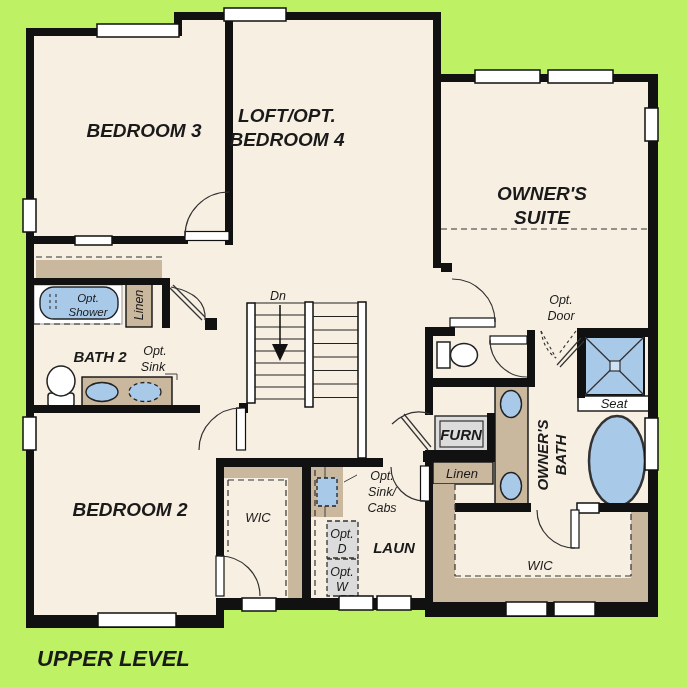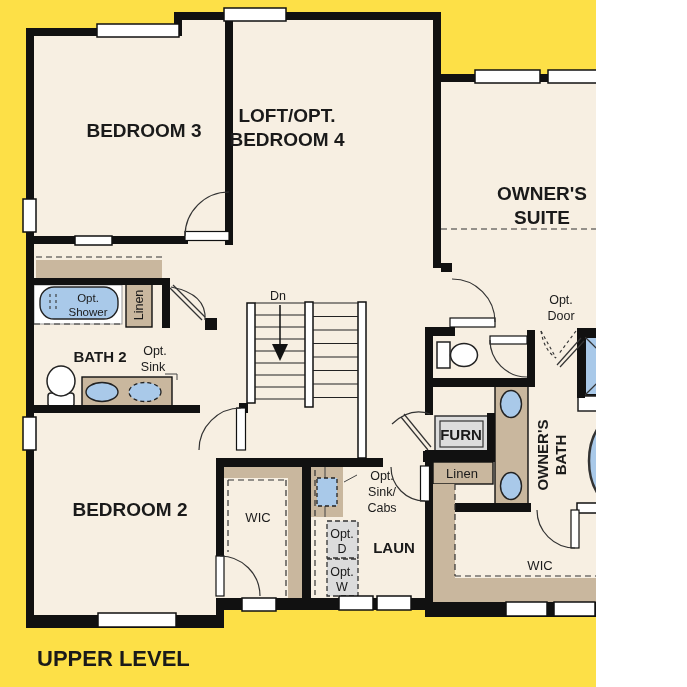--- a/index.html
+++ b/index.html
@@ -1,17 +1,17 @@
 <!DOCTYPE html>
 <html><head>
 <meta charset="utf-8">
 <style>
   html,body{margin:0;padding:0;background:#ffffff;}
-  .page{position:relative;width:596px;height:687px;background:#fde047;overflow:hidden;
-        font-family:"Liberation Sans", sans-serif;}
+  .page{position:relative;width:687px;height:687px;background:#bef264;overflow:hidden;
+        font-family:"Liberation Sans", sans-serif;font-style:italic;}
   svg text{font-family:"Liberation Sans", sans-serif;fill:#1a1a1a;}
   .room-label{font-weight:bold;font-size:19px;}
   .room-label-md{font-weight:bold;font-size:15px;}
   .sub-label{font-size:13px;}
   .ann{font-size:12.5px;}
   .ann-sm{font-size:11.5px;}
   .title-label{font-weight:bold;font-size:22px;}
   .wall{fill:#111111;}
   .floor{fill:#f7efe2;}
   .tan{fill:#c9b79e;}

